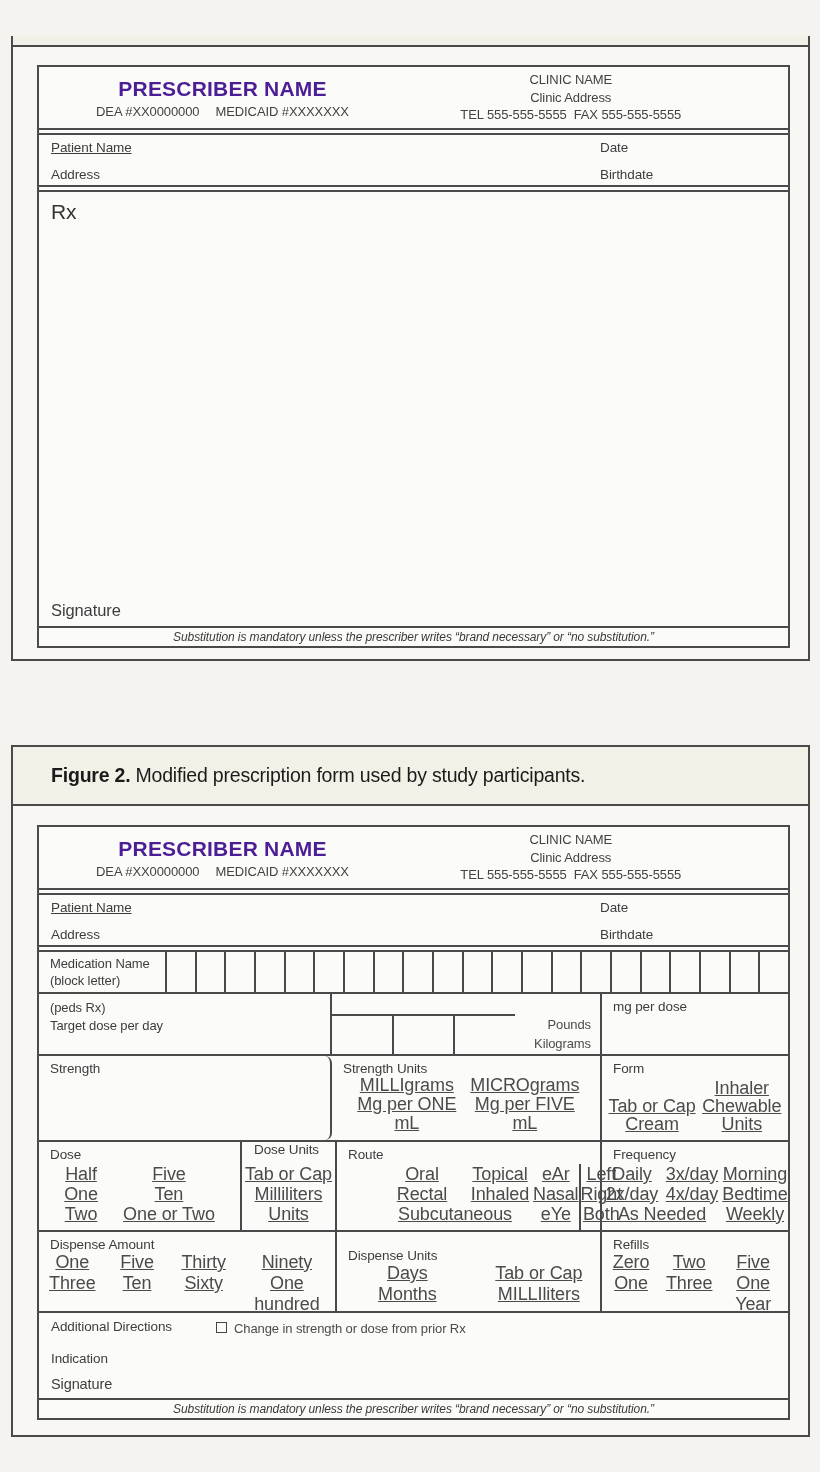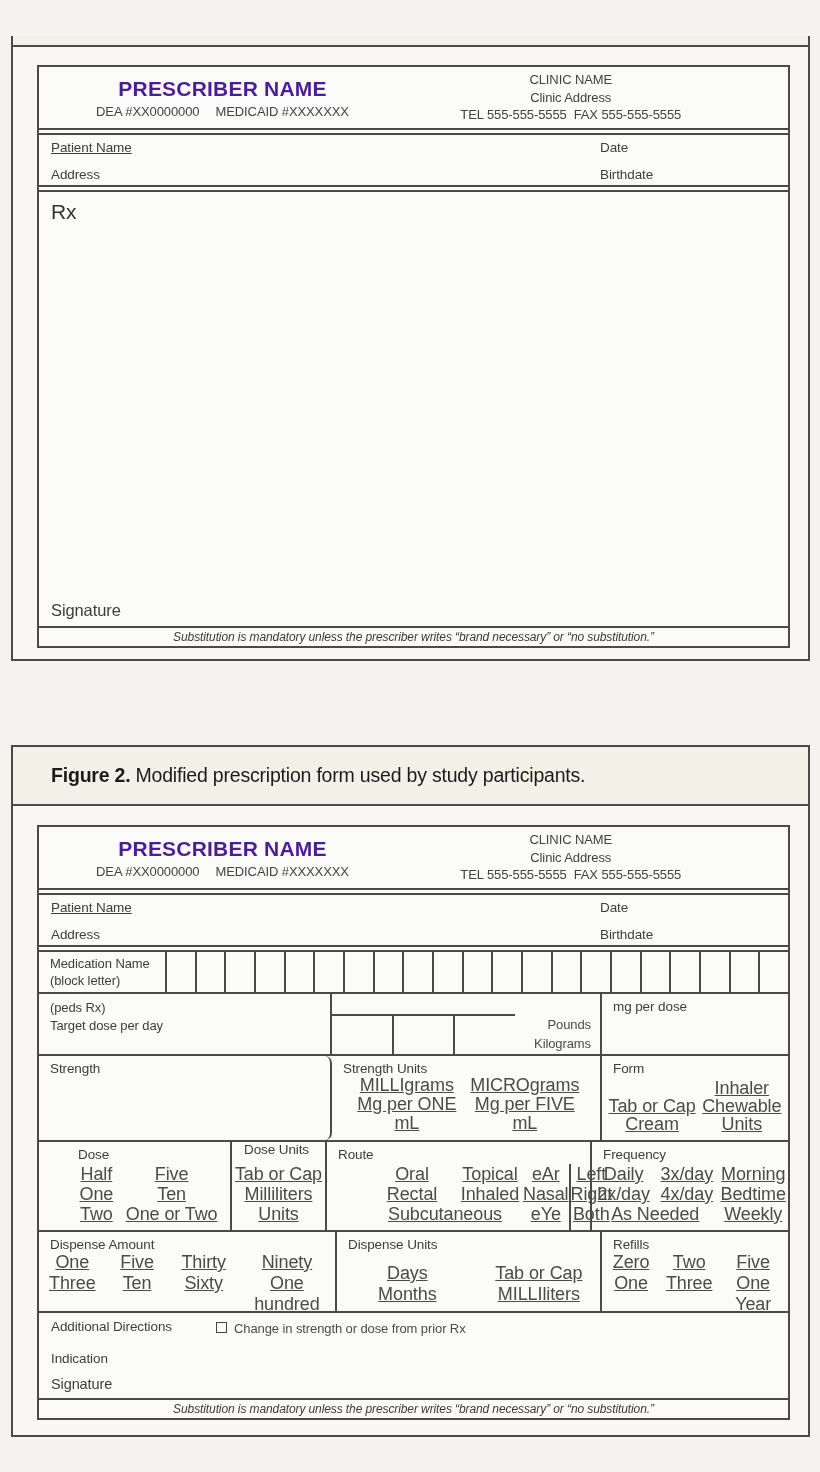--- a/index.html
+++ b/index.html
@@ -86,40 +86,40 @@
   .su-opts{position:absolute;bottom:7px;left:0;right:0;display:flex;
     justify-content:space-between;padding:0 16px;text-align:center;}
   .su-opts .opt{line-height:19px;}
   .form-cell{flex:1;position:relative;}
   .form-opts{position:absolute;bottom:7px;left:0;right:0;display:flex;
     justify-content:space-evenly;align-items:flex-end;text-align:center;}
   .form-opts .opt{line-height:18px;}
   
   .dose-row{height:90px;display:flex;}
   .vcol{display:flex;flex-direction:column;justify-content:space-between;padding-bottom:6px;}
-  .dose-cell{width:165px;border-right:2px solid var(--bc);margin-left:28px;}
+  .dose-cell{width:203px;border-right:2px solid var(--bc);}
   .cols2{display:flex;justify-content:space-evenly;text-align:center;}
   .du-cell{width:95px;border-right:2px solid var(--bc);text-align:center;}
   .du-cell .cell-label{padding-left:0;padding-right:4px;}
   .route-cell{width:265px;border-right:2px solid var(--bc);display:flex;flex-direction:column;}
   .route-head{height:23px;}
   .route-body{flex:1;display:flex;padding-left:40px;}
   .route-grid{flex:1;display:grid;grid-template-columns:90px 66px 1fr;align-content:end;
     padding-bottom:6px;text-align:center;}
   .span2{grid-column:1 / 3;}
   .route-side{width:53px;border-left:2px solid var(--bc);display:flex;flex-direction:column;
     justify-content:flex-end;padding-bottom:6px;text-align:center;}
   .freq-cell{flex:1;display:flex;flex-direction:column;}
   .freq-grid{flex:1;display:grid;grid-template-columns:1fr 1fr 1.1fr;align-content:end;
     padding-bottom:6px;text-align:center;}
   
   .dispense-row{height:81px;display:flex;}
   .da-cell{width:298px;border-right:2px solid var(--bc);}
   .da-grid{display:grid;grid-template-columns:0.9fr 0.85fr 0.95fr 1.3fr;text-align:center;}
-  .duu-cell{width:265px;border-right:2px solid var(--bc);}
+  .duu-cell{width:265px;border-right:2px solid var(--bc);justify-content:flex-end;}
   .duu-grid{display:grid;grid-template-columns:1.15fr 1fr;text-align:center;}
   .rf-cell{flex:1;}
   .rf-grid{display:grid;grid-template-columns:1fr 1fr 1.2fr;text-align:center;}
   .opt-line{line-height:21px;}
   
   .additional-row{flex:1;position:relative;font-size:13.5px;}
   .ad-label{position:absolute;left:12px;top:6px;}
   .ad-check{position:absolute;left:177px;top:8px;display:flex;align-items:flex-start;}
   .checkbox{width:11px;height:11px;border:1.5px solid #454545;margin-right:7px;margin-top:1px;background:var(--formbg);}
   .ad-check-label{font-size:13px;color:var(--oc);}

